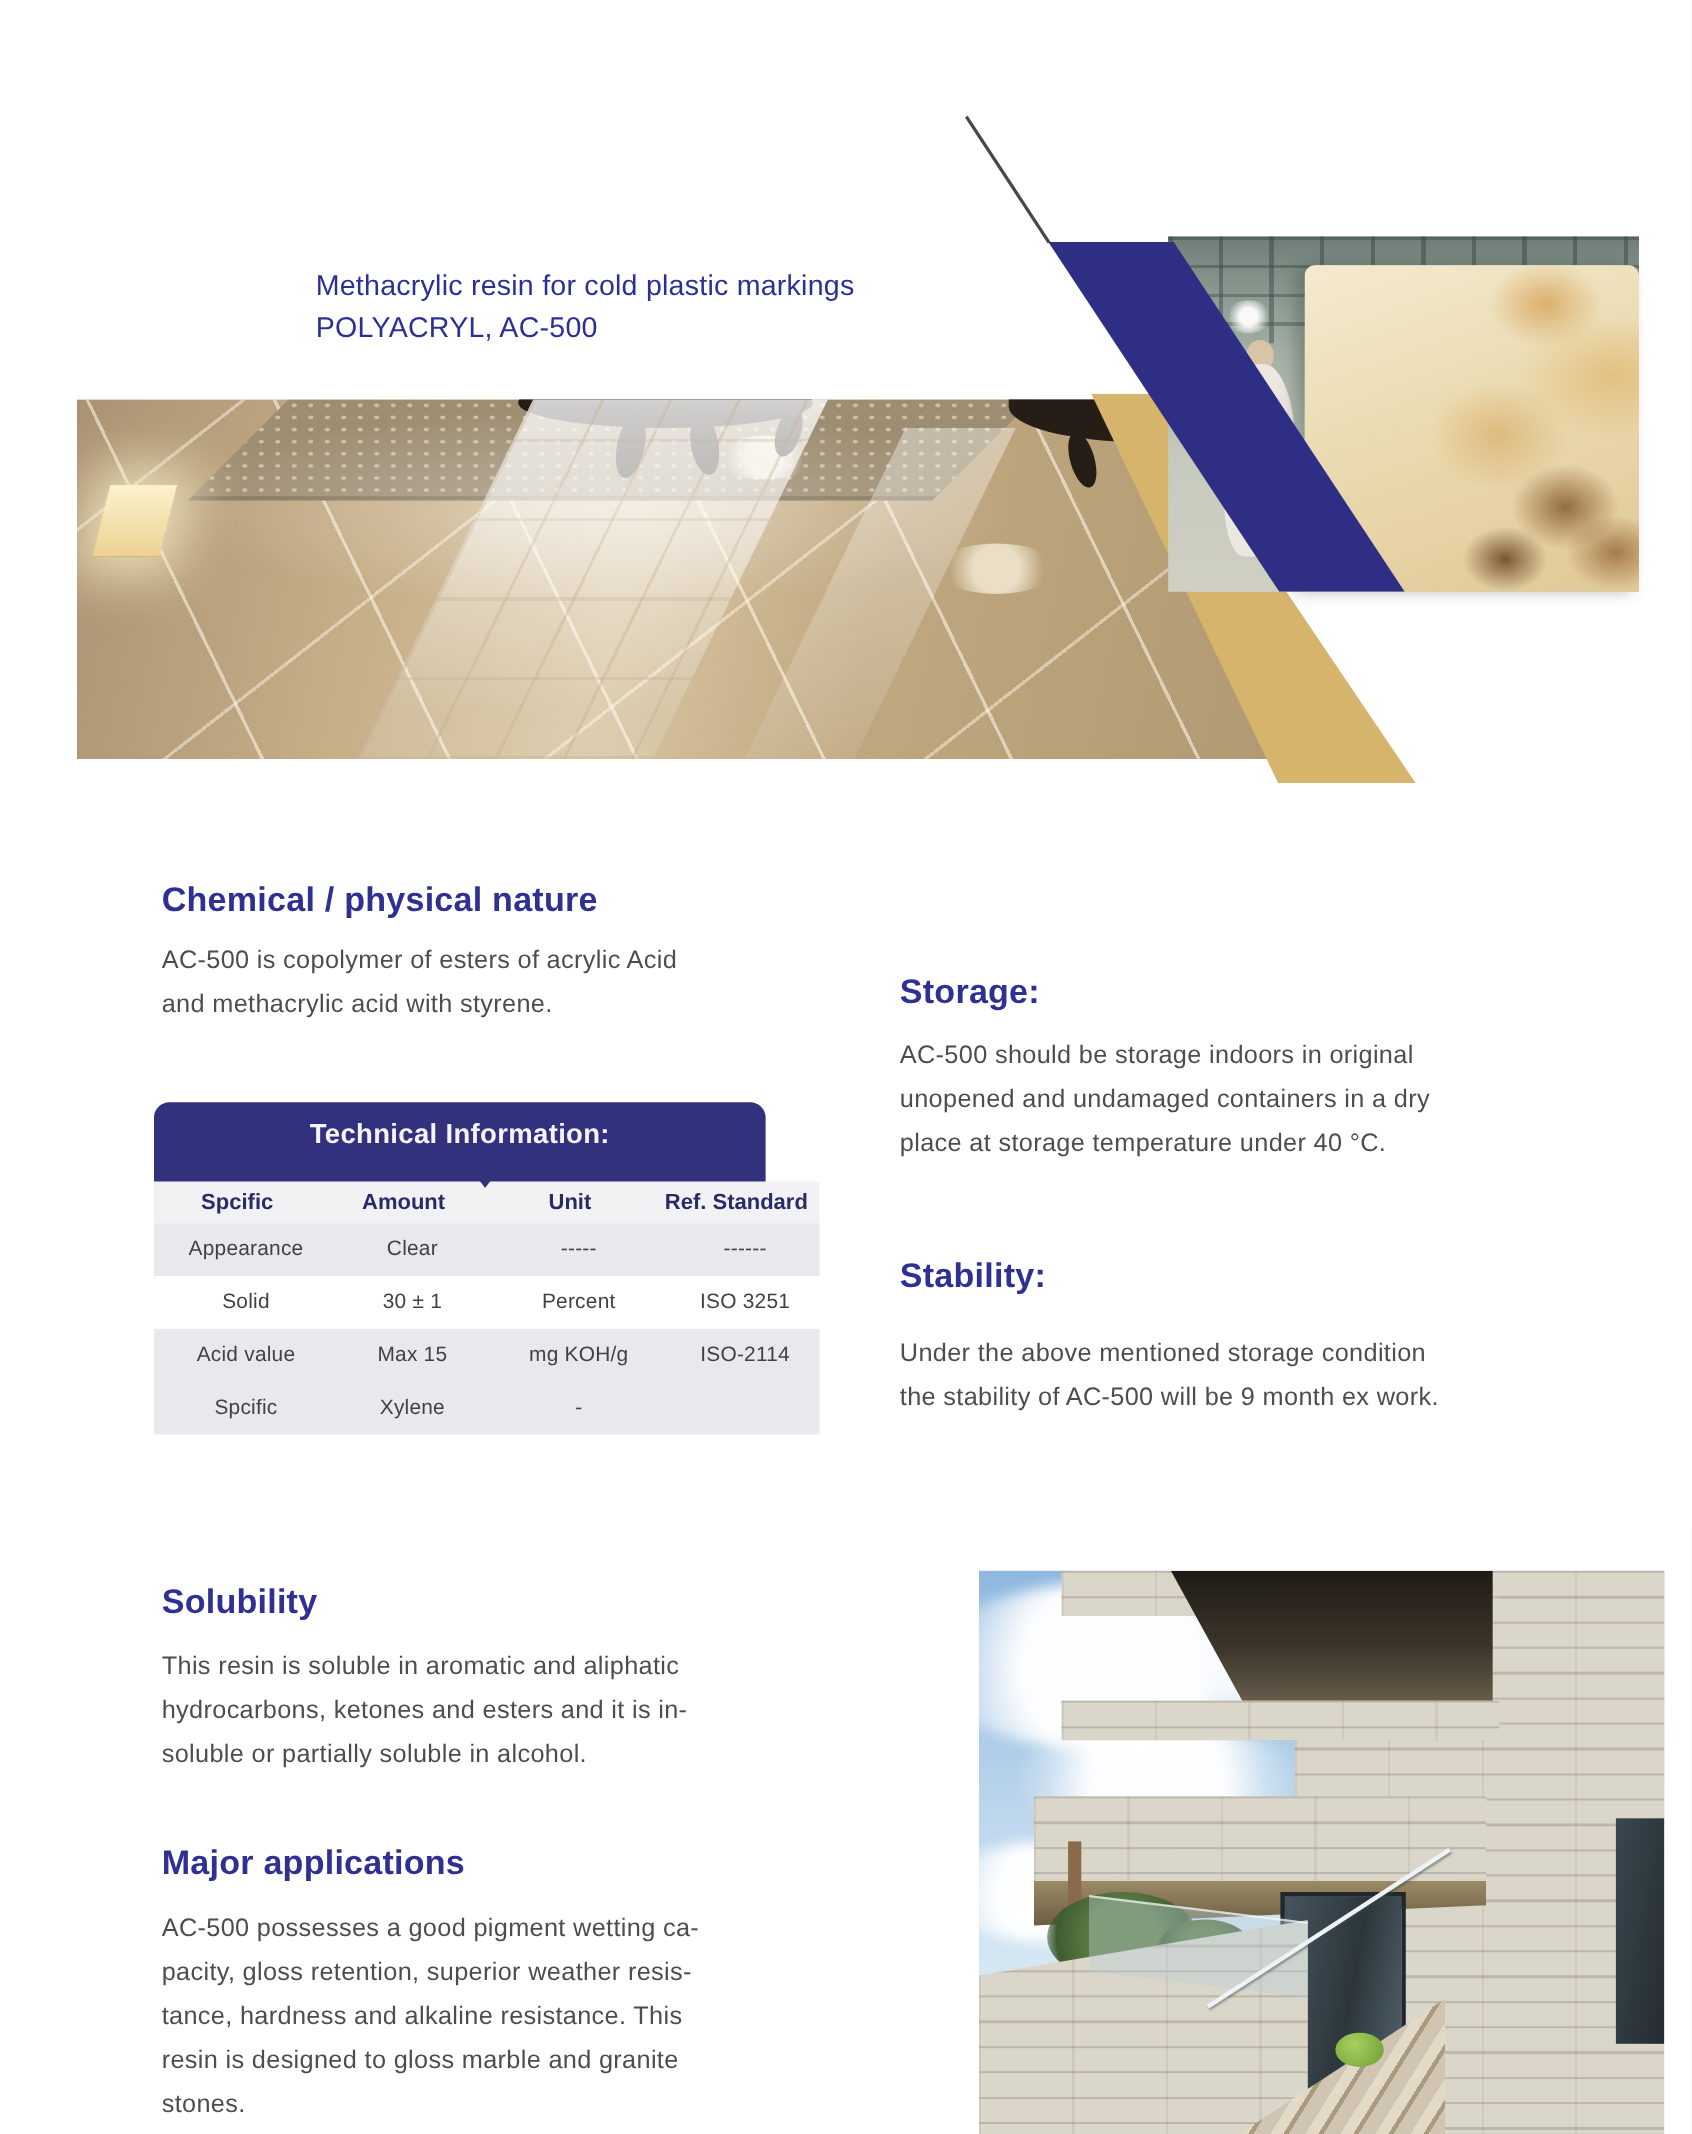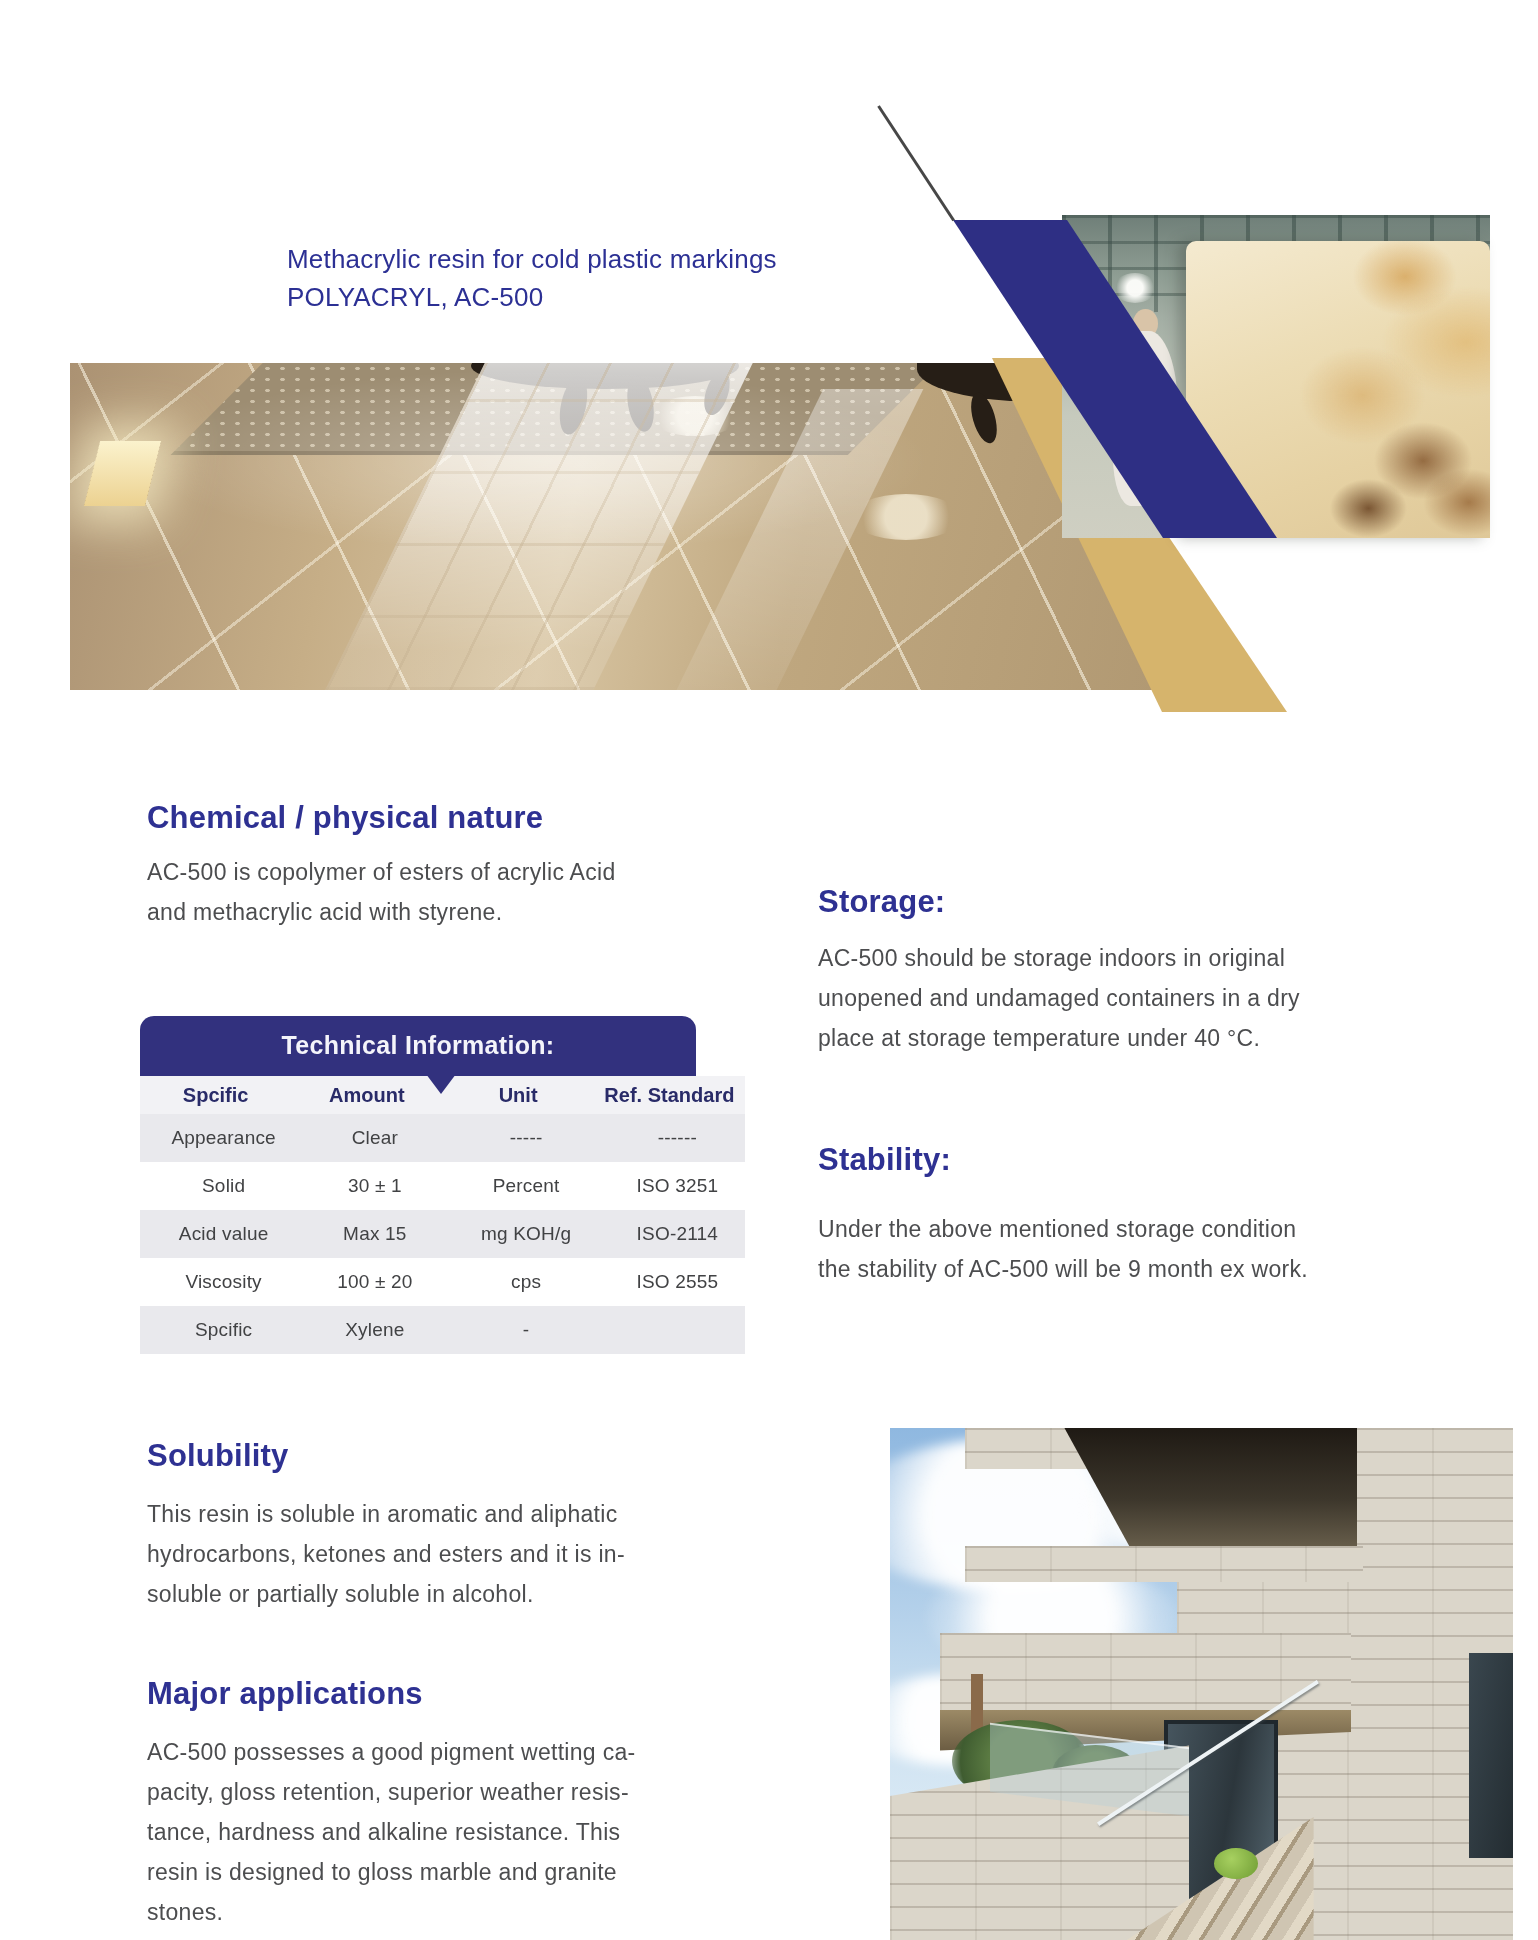--- a/index.html
+++ b/index.html
@@ -86,22 +86,22 @@
   .diag-line{position:absolute;left:877px;top:106px;width:3px;height:137px;background:#474747;
     transform:rotate(-33.3deg);transform-origin:top center;}
 
   
   .h2{position:absolute;font-size:31px;font-weight:bold;color:var(--heading);letter-spacing:.2px;}
   .para{position:absolute;font-size:23px;line-height:40px;color:var(--body);
         white-space:pre-line;letter-spacing:.3px;}
 
   
   .tbl{position:absolute;left:140px;top:1002px;width:605px;}
-  .tbl-band{position:relative;width:556px;height:60px;background:var(--band);
-    border-radius:14px 14px 0 0;margin-top:14px;}
+  .tbl-band{position:relative;width:556px;height:72px;background:var(--band);
+    border-radius:14px 14px 0 0;}
   .tbl-title{font-size:25px;font-weight:bold;color:#f4f4fa;text-align:center;line-height:58px;
     letter-spacing:.3px;}
   .tbl-notch{position:absolute;left:286px;top:58px;width:0;height:0;
     border-left:15px solid transparent;border-right:15px solid transparent;
     border-top:20px solid var(--band);}
   .tbl-headrow{display:grid;grid-template-columns:repeat(4,1fr);width:605px;height:38px;
     background:var(--headrowbg);align-items:center;}
   .t-col-h{font-size:20px;font-weight:bold;color:var(--colhead);text-align:center;}
   .t-row{display:grid;grid-template-columns:repeat(4,1fr);width:605px;height:48px;align-items:center;}
   .t-row.gray{background:var(--rowgray);}
@@ -222,26 +222,20 @@
           <span class="t-cell">30 ± 1</span>
           <span class="t-cell">Percent</span>
           <span class="t-cell">ISO 3251</span>
         </div>
         <div class="t-row gray">
           <span class="t-cell">Acid value</span>
           <span class="t-cell">Max 15</span>
           <span class="t-cell">mg KOH/g</span>
           <span class="t-cell">ISO-2114</span>
         </div>
-        <div class="t-row">
-          <span class="t-cell">Viscosity</span>
-          <span class="t-cell">100 ± 20</span>
-          <span class="t-cell">cps</span>
-          <span class="t-cell">ISO 2555</span>
-        </div>
         <div class="t-row gray">
           <span class="t-cell">Spcific</span>
           <span class="t-cell">Xylene</span>
           <span class="t-cell">-</span>
           <span class="t-cell"></span>
         </div>
       </div>
   </div>
 
   <div class="h2" style="left:147px;top:1438px;">Solubility</div>

